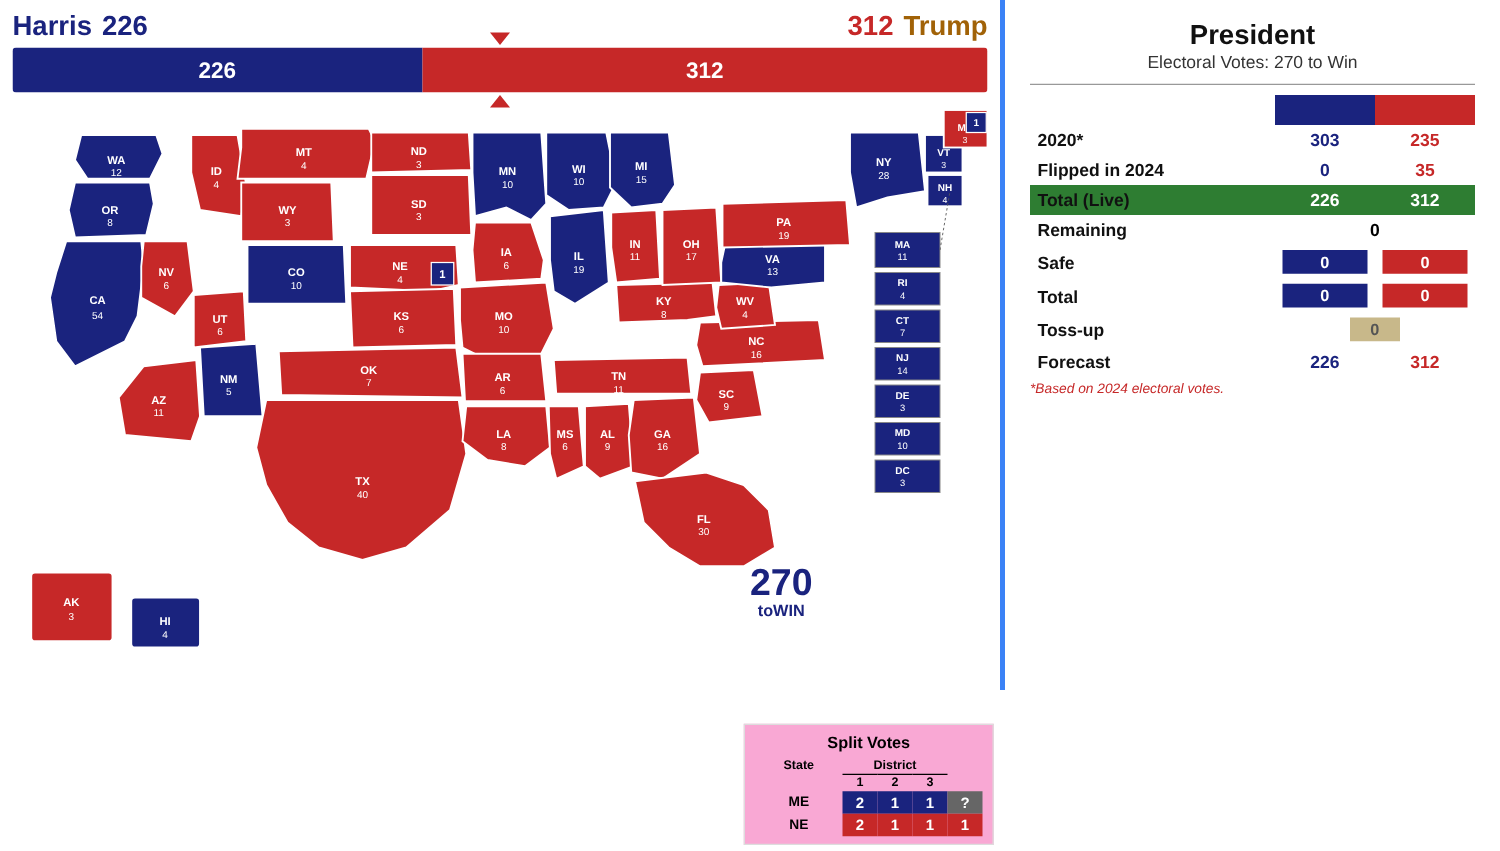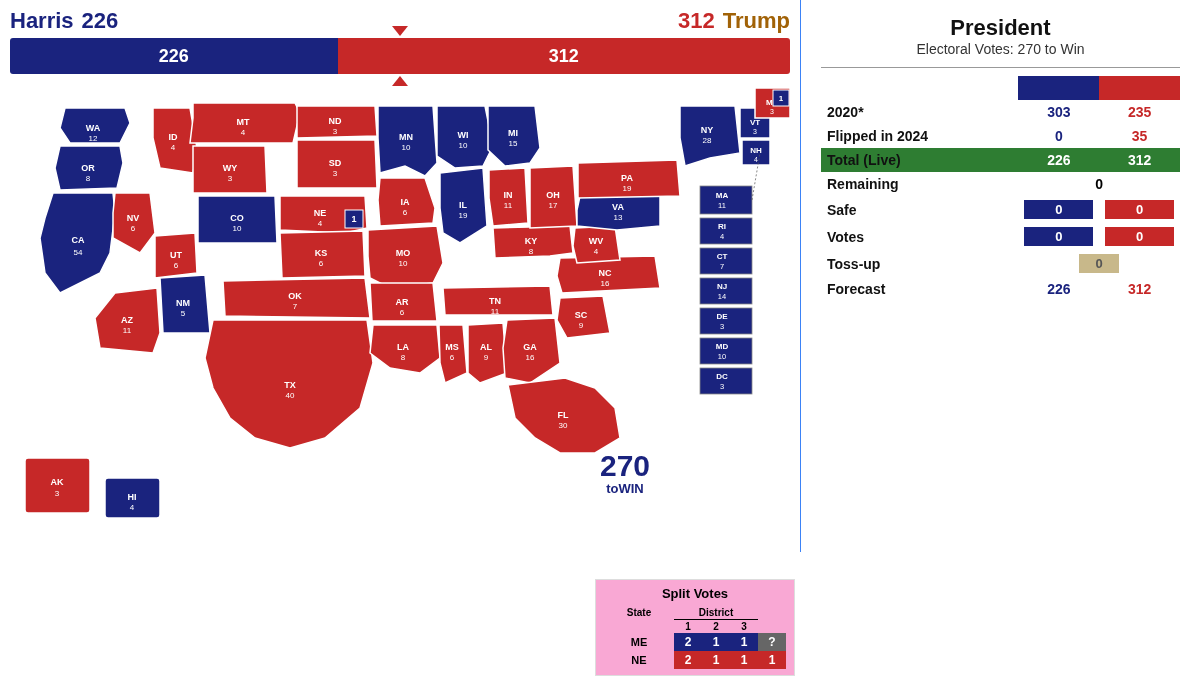--- a/index.html
+++ b/index.html
@@ -160,21 +160,21 @@
       font-weight: bold;
       font-size: 12px;
       width: 28px;
     }
 
     
     .right-panel {
       width: 400px;
       height: 552px;
       padding: 15px 20px;
-      border-left: 1px solid #3b82f6;
+      border-left: 4px solid #3b82f6;
     }
     .panel-title {
       text-align: center;
       font-size: 22px;
       font-weight: bold;
       color: #111;
     }
     .panel-subtitle {
       text-align: center;
       font-size: 14px;
@@ -607,21 +607,21 @@
         <td class="label-cell">Safe</td>
         <td>
             <div class="safe-cell-blue">0</div>
           </td>
         <td>
             <div class="safe-cell-red">0</div>
           </td>
       </tr>
 
       <tr>
-        <td class="label-cell">Votes</td>
+        <td class="label-cell">Total</td>
         <td>
             <div class="safe-cell-blue">0</div>
           </td>
         <td>
             <div class="safe-cell-red">0</div>
           </td>
       </tr>
 
 
       <tr>
@@ -632,13 +632,14 @@
       </tr>
 
       <tr class="forecast-row">
         <td class="label-cell">Forecast</td>
         <td class="val-cell blue">226</td>
         <td class="val-cell red">312</td>
       </tr>
     </tbody>
   </table>
 
+  <div class="footnote">*Based on 2024 electoral votes.</div>
 </div>
 
 </body></html>

